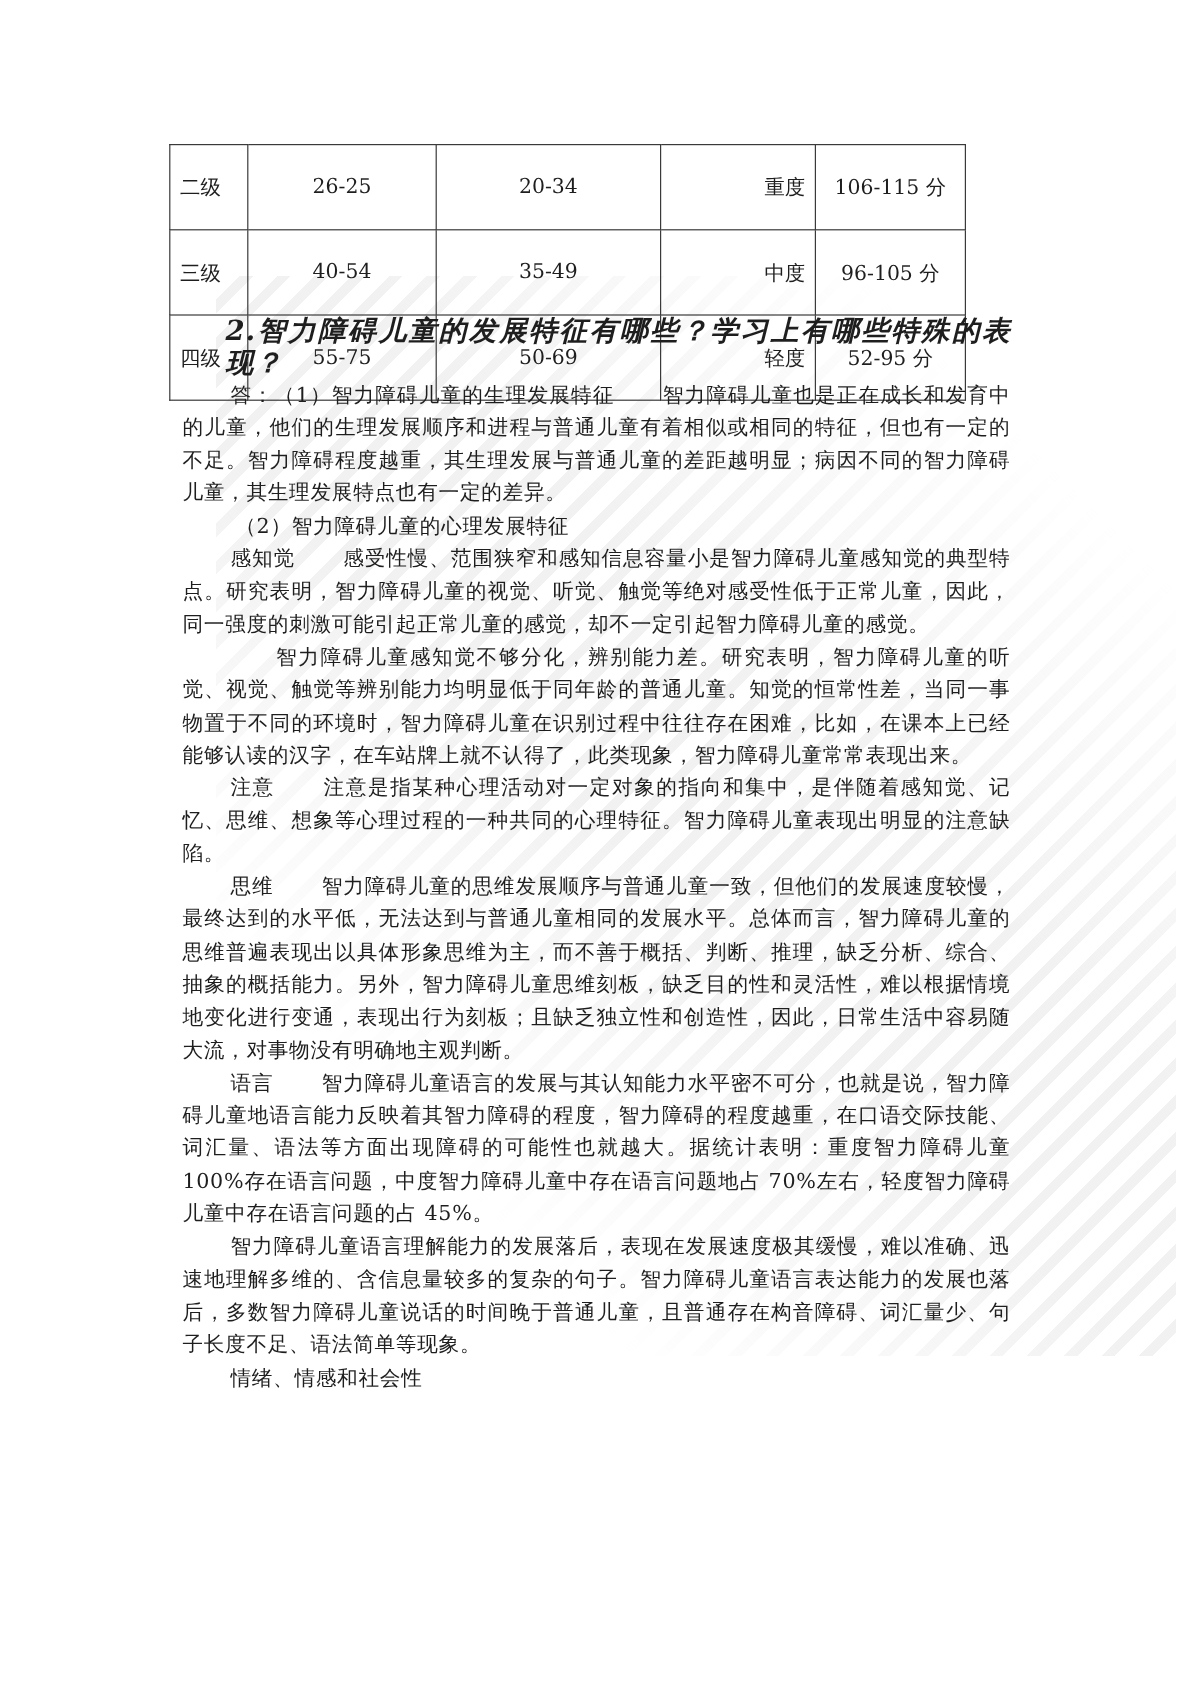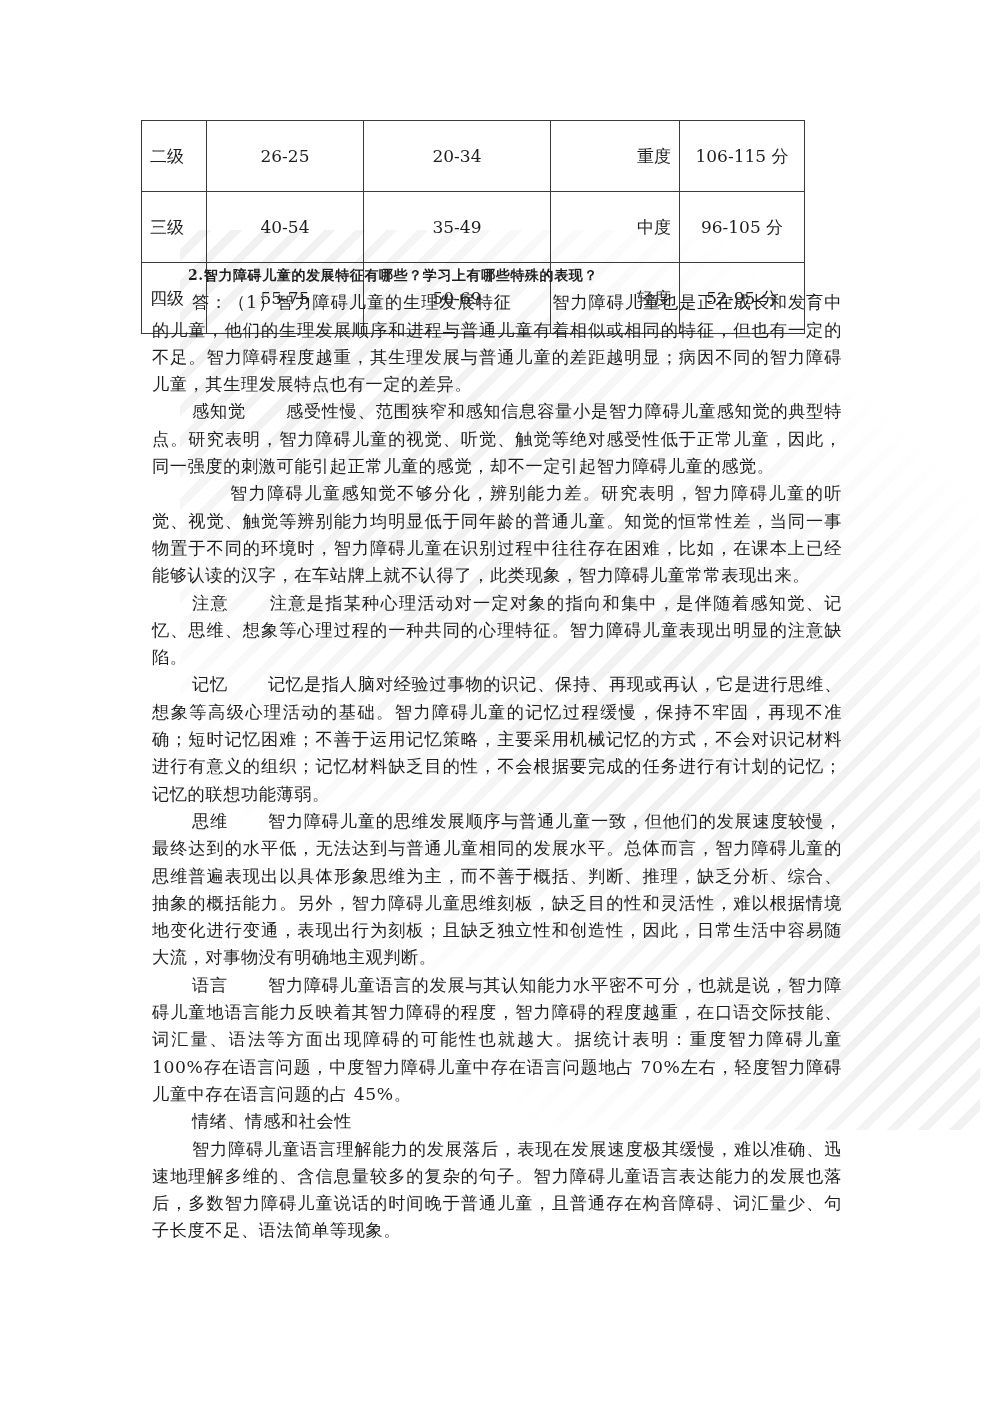--- a/index.html
+++ b/index.html
@@ -27,21 +27,21 @@
     }
     td.c0 { width: 48px; text-align: left; }
     td.c1 { width: 140px; text-align: center; }
     td.c2 { width: 170px; text-align: center; }
     td.c3 { width: 112px; text-align: right; }
     td.c4 { width: 108px; text-align: center; }
     .text-block {
       position: absolute; left: 152px; top: 262px; width: 690px;
       font-size: 17.2px; line-height: 27.3px; letter-spacing: 0.6px;
     }
-    .q-title { font-weight: bold; padding-left: 36px; font-size: 14px; }
+    .q-title { font-weight: bold; padding-left: 36px; font-size: 23px; font-style: italic; }
     p { margin: 0; text-align: justify; text-align-last: left; }
     .ind { text-indent: 40px; }
     .ind2 { text-indent: 78px; }
     .sub { padding-left: 44px; }
     .gap { display: inline-block; width: 40px; }
   </style>
 </head>
 <body>
 
 <div class="watermark"></div>
@@ -71,30 +71,30 @@
         <td class="c4">52-95 分</td>
       </tr>
     </tbody>
   </table>
 
   <div class="text-block">
     <p class="q-title">2.智力障碍儿童的发展特征有哪些？学习上有哪些特殊的表现？</p>
 
     <p class="ind"><span>答：（1）智力障碍儿童的生理发展特征</span><span class="gap"></span><span>智力障碍儿童也是正在成长和发育中的儿童，他们的生理发展顺序和进程与普通儿童有着相似或相同的特征，但也有一定的不足。智力障碍程度越重，其生理发展与普通儿童的差距越明显；病因不同的智力障碍儿童，其生理发展特点也有一定的差异。</span></p>
 
+    <p class="sub">（2）智力障碍儿童的心理发展特征</p>
 
     <p class="ind"><span>感知觉</span><span class="gap"></span><span>感受性慢、范围狭窄和感知信息容量小是智力障碍儿童感知觉的典型特点。研究表明，智力障碍儿童的视觉、听觉、触觉等绝对感受性低于正常儿童，因此，同一强度的刺激可能引起正常儿童的感觉，却不一定引起智力障碍儿童的感觉。</span></p>
 
     <p class="ind2">智力障碍儿童感知觉不够分化，辨别能力差。研究表明，智力障碍儿童的听觉、视觉、触觉等辨别能力均明显低于同年龄的普通儿童。知觉的恒常性差，当同一事物置于不同的环境时，智力障碍儿童在识别过程中往往存在困难，比如，在课本上已经能够认读的汉字，在车站牌上就不认得了，此类现象，智力障碍儿童常常表现出来。</p>
 
     <p class="ind"><span>注意</span><span class="gap"></span><span>注意是指某种心理活动对一定对象的指向和集中，是伴随着感知觉、记忆、思维、想象等心理过程的一种共同的心理特征。智力障碍儿童表现出明显的注意缺陷。</span></p>
 
-    <p class="ind"><span>记忆</span><span class="gap"></span><span>记忆是指人脑对经验过事物的识记、保持、再现或再认，它是进行思维、想象等高级心理活动的基础。智力障碍儿童的记忆过程缓慢，保持不牢固，再现不准确；短时记忆困难；不善于运用记忆策略，主要采用机械记忆的方式，不会对识记材料进行有意义的组织；记忆材料缺乏目的性，不会根据要完成的任务进行有计划的记忆；记忆的联想功能薄弱。</span></p>
 
     <p class="ind"><span>思维</span><span class="gap"></span><span>智力障碍儿童的思维发展顺序与普通儿童一致，但他们的发展速度较慢，最终达到的水平低，无法达到与普通儿童相同的发展水平。总体而言，智力障碍儿童的思维普遍表现出以具体形象思维为主，而不善于概括、判断、推理，缺乏分析、综合、抽象的概括能力。另外，智力障碍儿童思维刻板，缺乏目的性和灵活性，难以根据情境地变化进行变通，表现出行为刻板；且缺乏独立性和创造性，因此，日常生活中容易随大流，对事物没有明确地主观判断。</span></p>
 
     <p class="ind"><span>语言</span><span class="gap"></span><span>智力障碍儿童语言的发展与其认知能力水平密不可分，也就是说，智力障碍儿童地语言能力反映着其智力障碍的程度，智力障碍的程度越重，在口语交际技能、词汇量、语法等方面出现障碍的可能性也就越大。据统计表明：重度智力障碍儿童 100%存在语言问题，中度智力障碍儿童中存在语言问题地占 70%左右，轻度智力障碍儿童中存在语言问题的占 45%。</span></p>
 
+    <p class="ind">智力障碍儿童语言理解能力的发展落后，表现在发展速度极其缓慢，难以准确、迅速地理解多维的、含信息量较多的复杂的句子。智力障碍儿童语言表达能力的发展也落后，多数智力障碍儿童说话的时间晚于普通儿童，且普通存在构音障碍、词汇量少、句子长度不足、语法简单等现象。</p>
+
     <p class="ind">情绪、情感和社会性</p>
-
-    <p class="ind">智力障碍儿童语言理解能力的发展落后，表现在发展速度极其缓慢，难以准确、迅速地理解多维的、含信息量较多的复杂的句子。智力障碍儿童语言表达能力的发展也落后，多数智力障碍儿童说话的时间晚于普通儿童，且普通存在构音障碍、词汇量少、句子长度不足、语法简单等现象。</p>
   </div>
 </div>
 
 </body></html>

